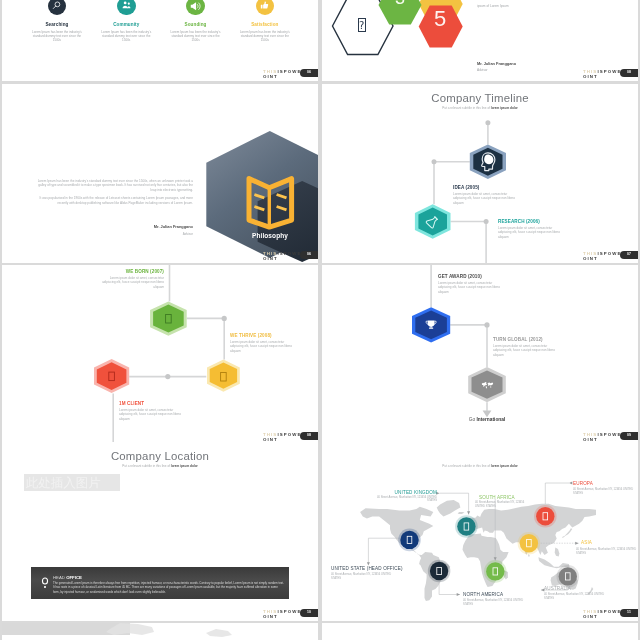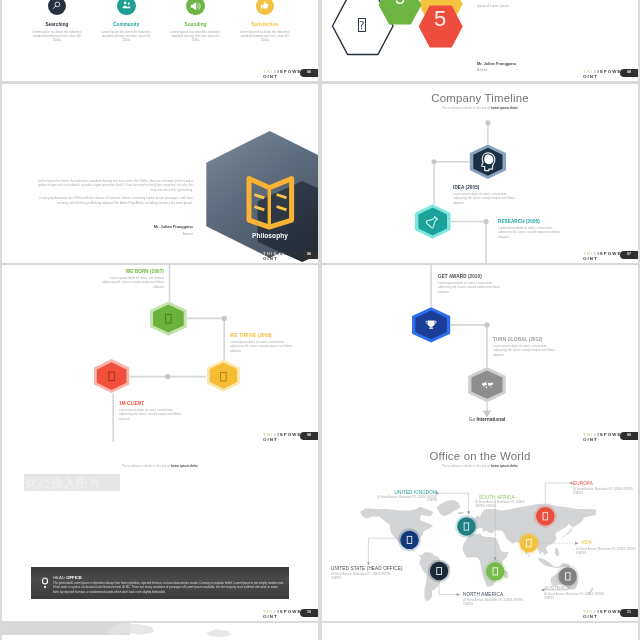--- a/index.html
+++ b/index.html
@@ -314,36 +314,36 @@
     <div class="tl-lbl" style="left:116px;top:9px;color:#4a4a4a">GET AWARD (2010)</div>
     <div class="tl-body" style="left:116px;top:16px;">Lorem ipsum dolor sit amet, consectetur adipiscing elit, fusce suscipit neque non libero aliquam</div>
     <div class="tl-lbl" style="left:171px;top:72px;color:#9a9a9a">TURN GLOBAL (2012)</div>
     <div class="tl-body" style="left:171px;top:79px;">Lorem ipsum dolor sit amet, consectetur adipiscing elit, fusce suscipit neque non libero aliquam</div>
     <div class="tl-end"><span>Go </span><b>International</b></div>
     <div class="wm"><span class="o">THIS</span><span>IS</span><span>POWERPOINT</span></div>
     <div class="pgbadge">09</div>
   </div>
 
   <div class="slide c1 r3">
+    <div class="tl-title ttl">Company Location</div>
     <div class="tl-sub sub"><span>Put a relevant subtitle in this line of </span><b>lorem ipsum dolor</b></div>
     <div class="loc-img">此处插入图片</div>
     <div class="loc-bar">
       <svg class="loc-pin" viewBox="0 0 16 24" width="8" height="12">
         <ellipse cx="8" cy="8" rx="5.1" ry="5.9" fill="none" stroke="#fff" stroke-width="2.2"></ellipse>
         <circle cx="8" cy="20" r="2.1" fill="#fff"></circle>
       </svg>
       <div class="loc-h"><span>HEAD </span><b>OFFICE</b></div>
       <div class="loc-b">The generated Lorem Ipsum is therefore always free from repetition, injected humour, or non-characteristic words. Contrary to popular belief, Lorem Ipsum is not simply random text. It has roots in a piece of classical Latin literature from 45 BC. There are many variations of passages of Lorem Ipsum available, but the majority have suffered alteration in some form, by injected humour, or randomised words which don't look even slightly believable.</div>
     </div>
     <div class="wm"><span class="o">THIS</span><span>IS</span><span>POWERPOINT</span></div>
     <div class="pgbadge">10</div>
   </div>
 
   <div class="slide c2 r3">
-    <div class="tl-title ttl">Office on the World</div>
     <div class="tl-sub sub"><span>Put a relevant subtitle in this line of </span><b>lorem ipsum dolor</b></div>
     <svg class="tlsvg" viewBox="0 0 316 179" width="316" height="179">
       <g fill="#d3d4d5">
         <path d="M38.1 69.9 L43.6 66.2 L57.1 66.9 L65.2 66.9 L77.4 68.4 L87.6 68.4 L94.4 66.9 L97.8 64.7 L104.6 66.9 L111.3 69.9 L108.6 74.4 L99.1 72.9 L97.8 78.1 L107.3 81.8 L111.3 84.0 L107.3 86.2 L104.6 87.7 L101.8 89.2 L100.5 92.9 L97.1 95.9 L97.8 99.6 L96.4 100.3 L95.7 98.1 L92.4 96.6 L88.3 97.4 L86.3 99.6 L86.3 102.6 L87.6 105.5 L89.6 107.8 L95.1 111.5 L99.1 113.0 L95.7 112.2 L93.0 109.2 L89.6 107.0 L86.3 107.0 L80.8 104.0 L77.4 101.1 L74.7 98.1 L72.7 95.1 L69.3 91.4 L68.0 87.0 L68.0 83.3 L62.5 78.8 L57.1 74.4 L50.3 74.4 L44.9 76.6 L40.8 74.4 L38.1 69.9 Z"></path>
         <path d="M97.1 113.0 L99.8 113.0 L103.2 110.0 L110.0 110.7 L111.3 113.0 L116.8 115.2 L118.1 118.9 L122.2 120.4 L126.2 122.6 L128.3 124.8 L126.2 128.5 L124.9 133.7 L119.5 137.4 L116.1 144.1 L113.4 147.1 L110.0 148.6 L110.0 154.5 L107.3 158.2 L103.9 159.0 L102.5 156.0 L102.5 151.5 L102.5 146.4 L103.9 141.2 L104.6 136.0 L104.6 132.2 L101.2 129.3 L98.5 123.3 L97.1 121.9 L97.8 118.9 L99.1 115.9 L97.1 113.0 Z"></path>
         <path d="M145.2 92.2 L145.9 87.0 L150.6 87.0 L152.0 82.5 L148.6 81.8 L149.3 78.8 L147.9 75.8 L153.4 75.8 L155.4 73.6 L158.1 75.1 L159.5 71.4 L162.2 67.7 L166.9 66.9 L172.3 66.9 L179.1 68.4 L185.9 67.7 L192.7 66.2 L199.4 64.7 L206.2 64.0 L213.0 62.5 L219.8 61.7 L226.6 61.7 L233.3 64.0 L240.1 64.7 L246.9 65.5 L253.7 66.9 L260.4 66.9 L267.2 66.9 L274.0 67.7 L274.0 72.9 L267.2 74.4 L262.5 75.1 L260.4 78.8 L257.1 81.8 L250.3 85.5 L246.9 81.8 L243.5 85.5 L240.1 87.0 L237.4 89.2 L234.7 89.9 L233.3 92.9 L234.7 96.6 L232.0 101.1 L226.6 103.3 L223.8 105.5 L225.9 110.7 L222.5 113.0 L219.8 109.2 L218.4 113.0 L215.7 107.0 L213.0 102.6 L209.6 104.0 L206.2 109.2 L204.2 113.0 L201.5 106.3 L199.4 102.6 L196.7 100.3 L194.0 100.3 L190.6 101.8 L187.2 98.9 L184.5 96.6 L181.8 90.7 L179.1 88.5 L175.7 88.5 L172.3 88.5 L171.0 90.7 L167.6 90.7 L165.6 89.2 L162.8 88.5 L161.5 90.7 L160.1 85.5 L157.4 86.2 L154.7 87.0 L152.0 89.9 L147.9 91.4 L145.2 92.2 Z"></path>
         <path d="M140.5 107.8 L141.2 103.3 L143.2 98.9 L145.2 95.9 L147.9 92.2 L152.0 92.2 L158.8 91.4 L159.5 93.7 L165.6 95.1 L168.9 95.1 L173.7 95.9 L175.0 98.1 L177.1 102.6 L178.4 107.8 L181.1 110.0 L186.6 110.0 L184.5 115.2 L180.5 119.6 L179.1 124.8 L179.1 130.0 L176.4 133.7 L174.4 138.2 L170.3 144.1 L165.6 144.9 L164.2 142.6 L161.5 136.0 L160.1 131.5 L158.1 119.6 L156.1 115.9 L152.0 115.2 L148.6 115.2 L145.2 115.9 L143.2 113.0 L140.5 107.8 Z"></path>
         <path d="M229.3 135.2 L228.6 138.2 L229.9 143.4 L233.3 144.1 L237.4 142.6 L241.5 142.6 L244.9 144.9 L247.6 147.1 L251.0 147.8 L253.7 146.4 L255.7 141.2 L255.7 138.2 L252.3 133.7 L248.9 128.5 L244.2 127.8 L240.1 127.8 L236.7 130.0 L232.0 133.7 L229.3 135.2 Z"></path>
         <path d="M121.5 74.4 L118.1 71.4 L116.1 68.4 L114.7 65.5 L118.1 62.5 L124.9 58.8 L131.7 58.0 L137.1 61.0 L138.4 65.5 L133.0 68.4 L128.3 71.4 L121.5 74.4 Z"></path>
         <path d="M181.1 127.8 L185.9 130.0 L185.9 135.2 L183.9 137.4 L181.8 134.5 L181.1 130.8 L181.1 127.8 Z"></path>

